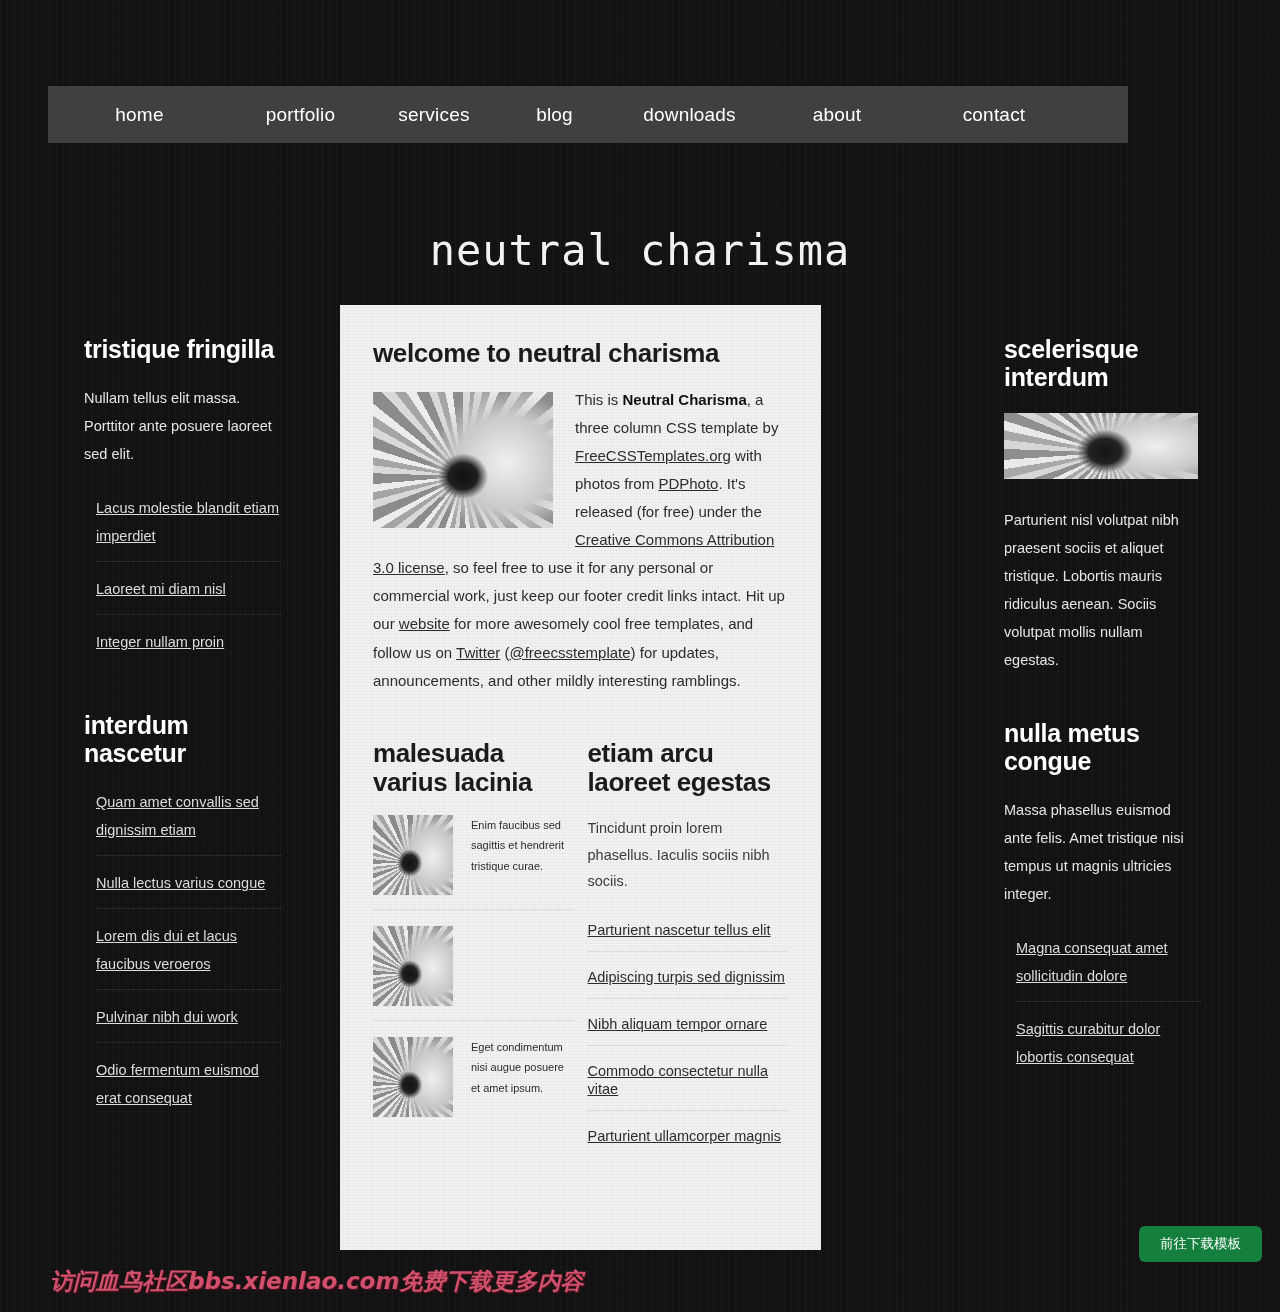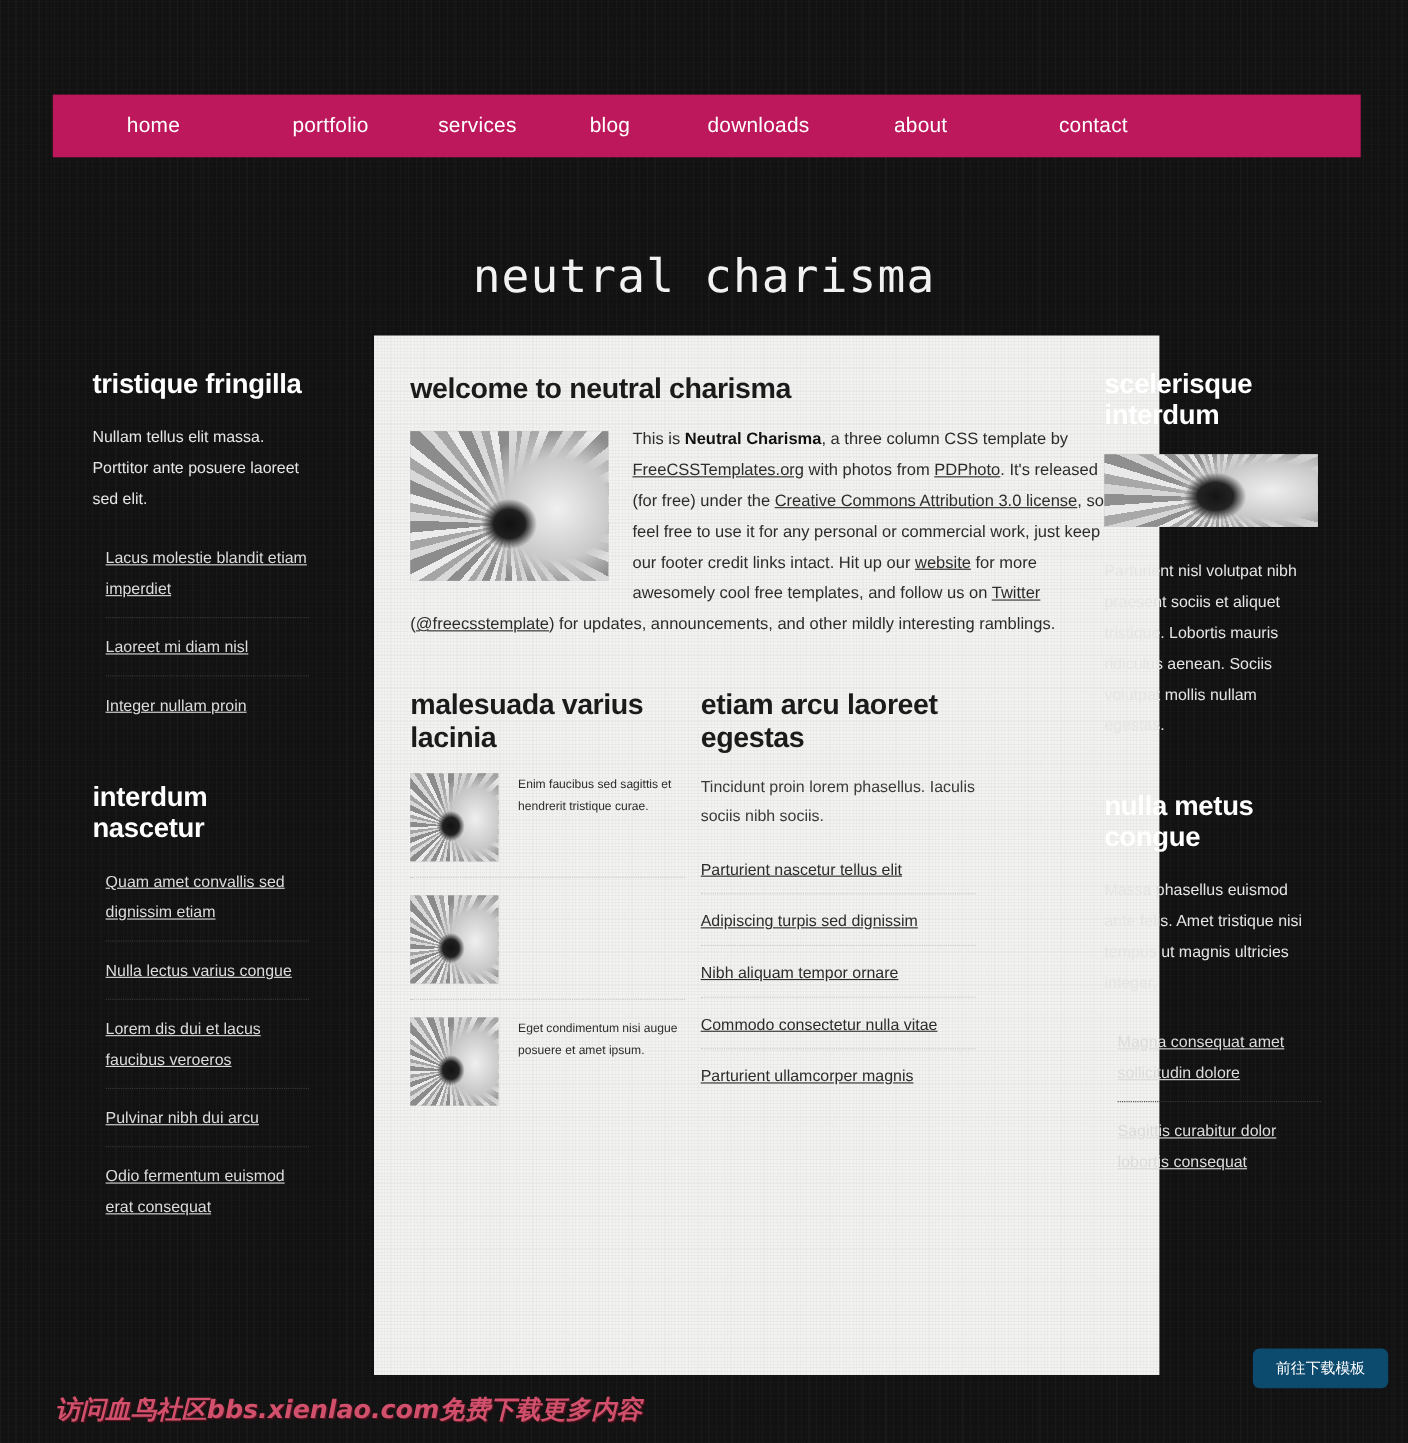--- a/index.html
+++ b/index.html
@@ -23,22 +23,22 @@
         rgba(0,0,0,0) 1px, rgba(0,0,0,0) 23px),
       repeating-linear-gradient(0deg,
         rgba(255,255,255,0.010) 0px, rgba(255,255,255,0.010) 1px,
         rgba(0,0,0,0) 1px, rgba(0,0,0,0) 5px);
     pointer-events:none; z-index:0;
   }
   .page { position:relative; z-index:1; width:1280px; }
 
   
   .nav{
-    position:absolute; left:48px; top:86px; width:1189px; height:57px;
-    background:#be185d;
+    position:absolute; left:48px; top:86px; width:1080px; height:57px;
+    background:#404040;
     display:flex; align-items:center;
   }
   .nav a{
     color:#ffffff; text-decoration:none;
     font-size:19px; font-weight:400;
     font-family:"Liberation Sans Narrow","Liberation Sans",sans-serif;
     letter-spacing:0.2px;
     padding:0 0;
   }
   .nav-item{ display:flex; align-items:center; justify-content:center; height:100%; }
@@ -92,21 +92,21 @@
     background:
       radial-gradient(ellipse 22% 50% at 52% 58%, #141414 0%, #232323 38%, rgba(60,60,60,0) 66%),
       radial-gradient(ellipse 60% 85% at 78% 50%, #efefef 0%, #c9c9c9 45%, rgba(180,180,180,0) 75%),
       repeating-conic-gradient(from 20deg at 54% 60%,
         #d6d6d6 0deg 5deg, #a8a8a8 5deg 10deg, #e9e9e9 10deg 15deg, #8f8f8f 15deg 21deg),
       #b8b8b8;
   }
 
   
   .panel{
-    position:absolute; left:340px; top:305px; width:714px; height:945px;
+    position:absolute; left:340px; top:305px; width:481px; height:945px;
     background:#f2f2f0;
     background-image:
       repeating-linear-gradient(0deg, rgba(0,0,0,0.028) 0 1px, rgba(255,255,255,0) 1px 3px),
       repeating-linear-gradient(90deg, rgba(0,0,0,0.022) 0 1px, rgba(255,255,255,0) 1px 3px);
     padding:34px 33px 0 33px;
   }
   .panel h2{
     color:#1b1b1b; font-size:26px; font-weight:bold; line-height:1.12;
     margin:0 0 18px 0; letter-spacing:-0.4px;
   }
@@ -156,21 +156,21 @@
     position:absolute; left:50px; top:1266px;
     font-family:"DejaVu Sans","Liberation Sans",sans-serif;
     font-size:23px; font-weight:bold; font-style:italic;
     color:#d2506b;
     text-shadow: 1px 1px 0 #4a1722, 2px 2px 0 #2a0d13;
     white-space:nowrap;
   }
   .dl-button{
     position:absolute; left:1139px; top:1226px;
     width:123px; height:36px; border-radius:6px;
-    background:#0c4a6e; border:none; color:#ffffff;
+    background:#15803d; border:none; color:#ffffff;
     font-family:"DejaVu Sans","Liberation Sans",sans-serif;
     font-size:13.5px; cursor:pointer;
     display:flex; align-items:center; justify-content:center;
   }
 </style>
 </head>
 <body>
 
 <div class="bg-texture"></div>
 
@@ -209,21 +209,21 @@
       <li><a href="#">Lacus molestie blandit etiam imperdiet</a></li>
       <li><a href="#">Laoreet mi diam nisl</a></li>
       <li><a href="#">Integer nullam proin</a></li>
     </ul>
 
     <h2 class="side-h2 second">interdum nascetur</h2>
     <ul class="side-list">
       <li><a href="#">Quam amet convallis sed dignissim etiam</a></li>
       <li><a href="#">Nulla lectus varius congue</a></li>
       <li><a href="#">Lorem dis dui et lacus faucibus veroeros</a></li>
-      <li><a href="#">Pulvinar nibh dui arcu</a></li>
+      <li><a href="#">Pulvinar nibh dui work</a></li>
       <li><a href="#">Odio fermentum euismod erat consequat</a></li>
     </ul>
   </aside>
 
   <main class="panel">
     <h2>welcome to neutral charisma</h2>
 
     <div class="welcome-body">
       <div class="welcome-img"></div>
       <span>This is </span><strong>Neutral Charisma</strong><span>, a three column CSS template by </span><a href="#">FreeCSSTemplates.org</a><span> with photos from </span><a href="#">PDPhoto</a><span>. It's released (for free) under the </span><a href="#">Creative Commons Attribution 3.0 license</a><span>, so feel free to use it for any personal or commercial work, just keep our footer credit links intact. Hit up our </span><a href="#">website</a><span> for more awesomely cool free templates, and follow us on </span><a href="#">Twitter</a><span> (</span><a href="#">@freecsstemplate</a><span>) for updates, announcements, and other mildly interesting ramblings.</span>

